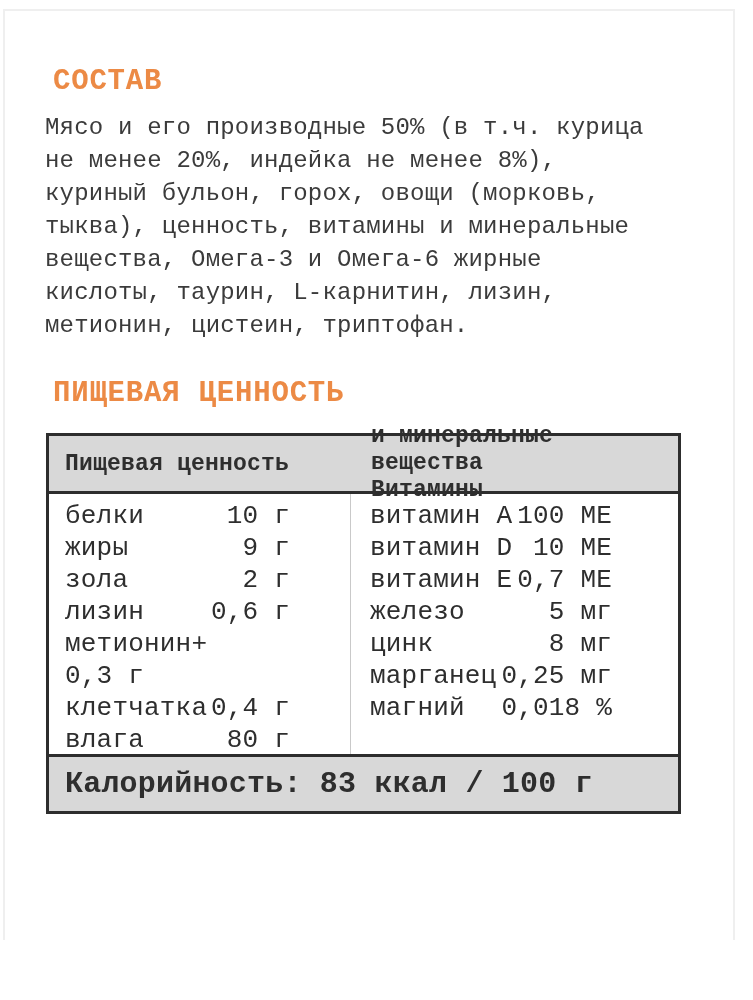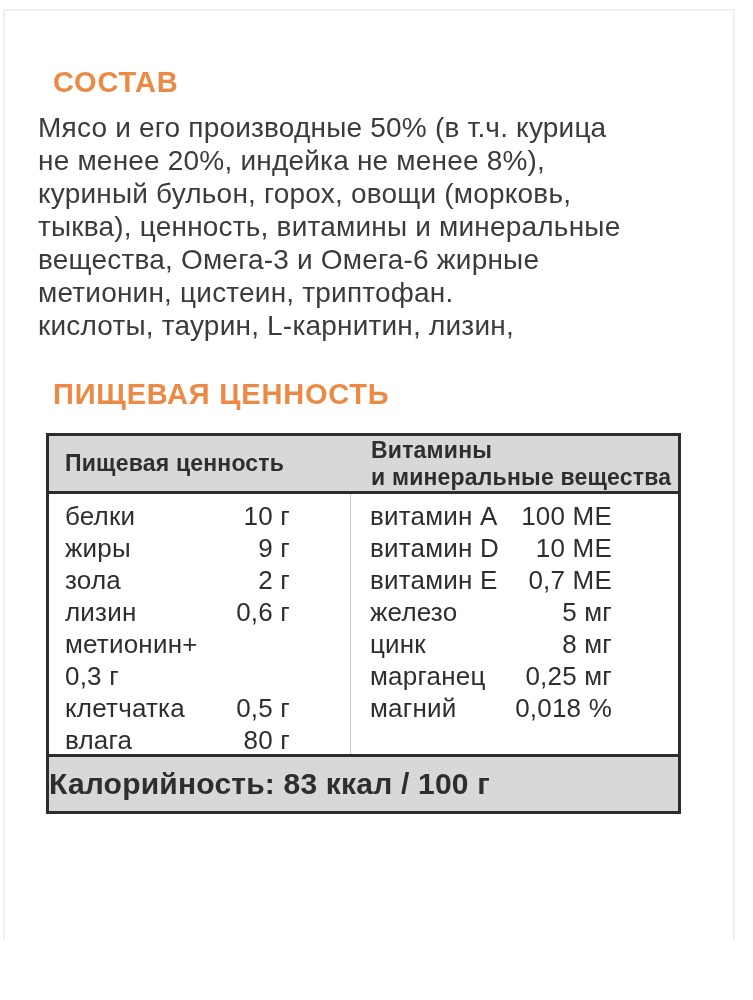--- a/index.html
+++ b/index.html
@@ -1,36 +1,36 @@
 <!DOCTYPE html>
 <html><head>
 <meta charset="utf-8">
 <style>
   html,body{margin:0;padding:0;background:#ffffff;}
   .page{
     position:relative;width:753px;height:940px;overflow:hidden;
     background:#ffffff;
-    font-family:Liberation Sans, sans-serif;
+    font-family:Liberation Mono, monospace;
     color:#3b3b3b;
   }
   .card{
     position:absolute;left:3px;top:9px;width:732px;height:1200px;
     box-sizing:border-box;background:#ffffff;
     border:2px solid #efefef;border-bottom:none;
   }
   .section-heading{
     position:absolute;left:53px;
     font-weight:bold;font-size:29px;line-height:30px;
     letter-spacing:0.8px;color:#EC8A45;white-space:nowrap;
   }
   .heading-composition{top:67px;}
   .heading-nutrition{top:379px;}
   .composition-paragraph{
-    position:absolute;left:38px;top:111px;width:660px;
-    font-size:28px;line-height:33px;letter-spacing:0.2px;color:#3b3b3b;
+    position:absolute;left:45px;top:111px;width:660px;
+    font-size:24px;line-height:33px;letter-spacing:0.2px;color:#3b3b3b;
   }
   .composition-paragraph .line{display:block;white-space:nowrap;}
   .ntable{
     position:absolute;left:46px;top:433px;width:635px;height:381px;
     box-sizing:border-box;border:3px solid #2d2d2d;
     display:flex;flex-direction:column;color:#2e2e2e;background:#ffffff;
   }
   .thead{
     flex:none;height:55px;background:#d8d8d8;
     border-bottom:3px solid #2d2d2d;
@@ -56,51 +56,51 @@
   .tcol-left{left:16px;width:225px;}
   .tcol-right{left:321px;width:242px;}
   .trow{
     height:32px;line-height:32px;
     display:flex;justify-content:space-between;align-items:baseline;
   }
   .trow .row-label{white-space:nowrap;}
   .trow .row-value{white-space:nowrap;}
   .tfoot{
     flex:1;background:#d8d8d8;
-    display:flex;align-items:center;
+    display:flex;align-items:center;padding-left:16px;
     font-weight:bold;font-size:30px;letter-spacing:0.2px;white-space:nowrap;
   }
 </style>
 </head>
 <body>
 
 <div class="page">
   <div class="card"></div>
 
   <div class="section-heading heading-composition" style="color: rgb(236, 138, 69);">СОСТАВ</div>
 
   <div class="composition-paragraph">
     <span class="line">Мясо и его производные 50% (в т.ч. курица</span>
     <span class="line">не менее 20%, индейка не менее 8%),</span>
     <span class="line">куриный бульон, горох, овощи (морковь,</span>
     <span class="line">тыква), ценность, витамины и минеральные</span>
     <span class="line">вещества, Омега-3 и Омега-6 жирные</span>
+    <span class="line">кислоты, таурин, L-карнитин, лизин,</span>
     <span class="line">метионин, цистеин, триптофан.</span>
-    <span class="line">кислоты, таурин, L-карнитин, лизин,</span>
   </div>
 
   <div class="section-heading heading-nutrition" style="color: rgb(236, 138, 69);">ПИЩЕВАЯ ЦЕННОСТЬ</div>
 
   <div class="ntable">
 
     <div class="thead">
       <div class="thead-left">Пищевая ценность</div>
       <div class="thead-right">
+        <div>и минеральные вещества</div>
         <div>Витамины</div>
-        <div>и минеральные вещества</div>
       </div>
     </div>
 
     <div class="tbody">
       <div class="col-divider"></div>
 
       <div class="tcol tcol-left">
         <div class="trow">
           <span class="row-label">белки</span>
           <span class="row-value">10 г</span>
@@ -119,21 +119,21 @@
         </div>
         <div class="trow">
           <span class="row-label">метионин+</span>
           <span class="row-value"></span>
         </div>
         <div class="trow">
           <span class="row-value">0,3 г</span>
         </div>
         <div class="trow">
           <span class="row-label">клетчатка</span>
-          <span class="row-value">0,5 г</span>
+          <span class="row-value">0,4 г</span>
         </div>
         <div class="trow">
           <span class="row-label">влага</span>
           <span class="row-value">80 г</span>
         </div>
       </div>
 
       <div class="tcol tcol-right">
         <div class="trow">
           <span class="row-label">витамин A</span>

